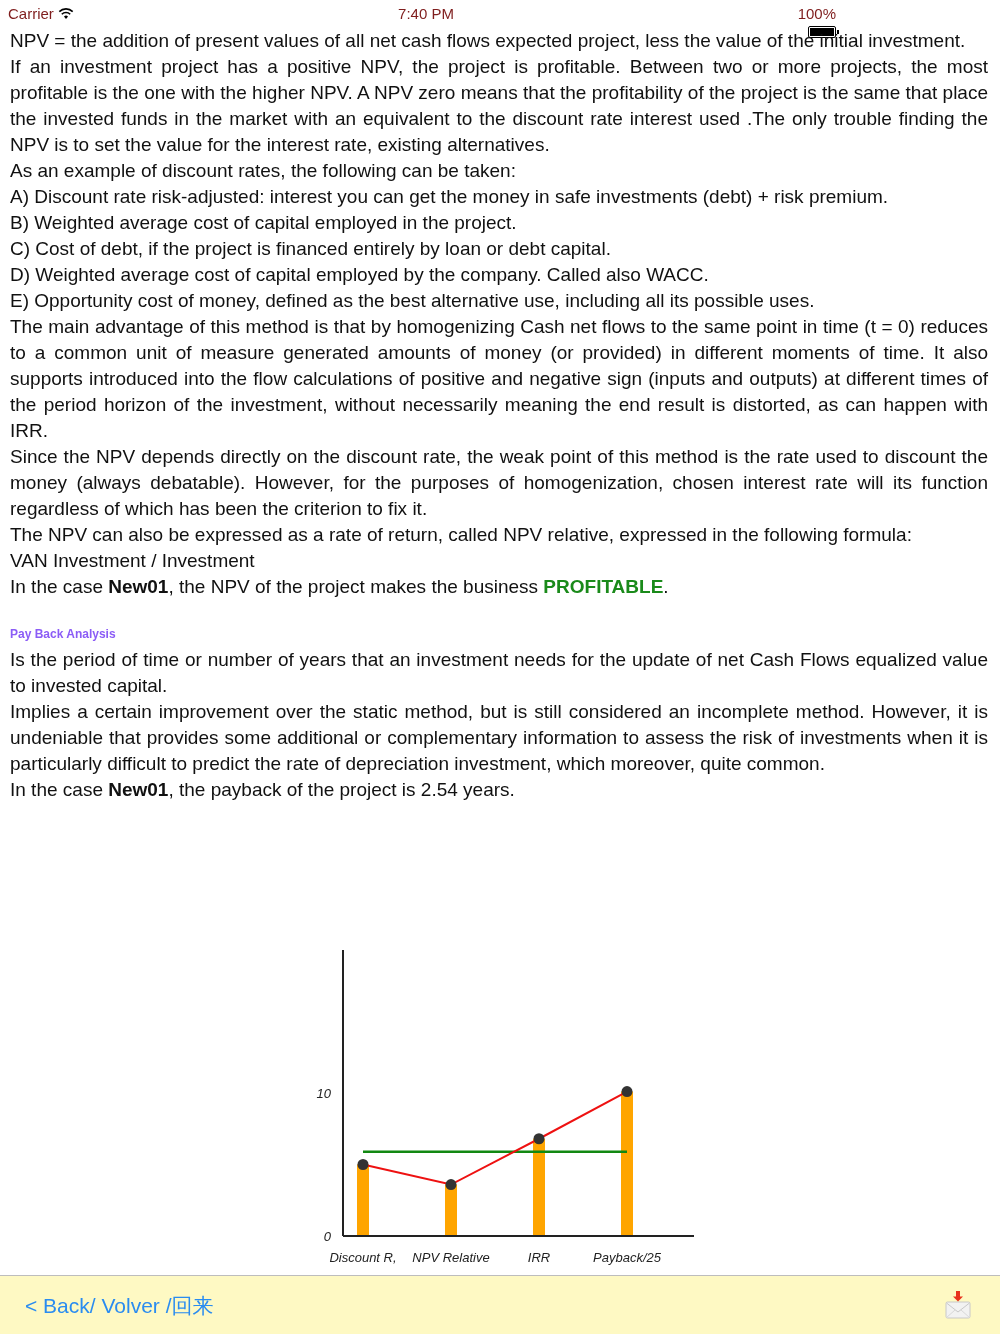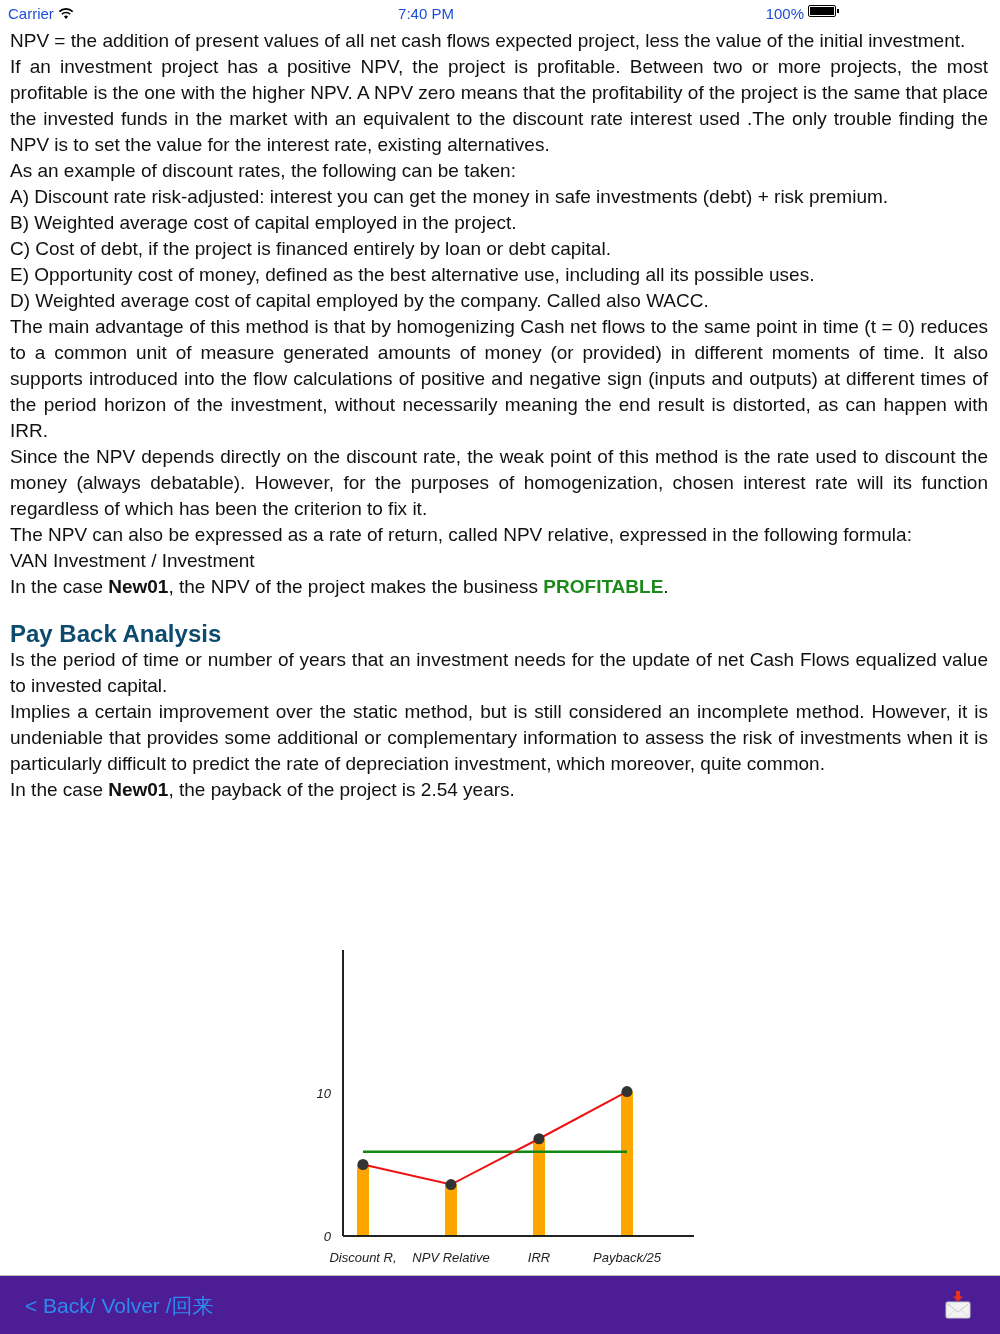--- a/index.html
+++ b/index.html
@@ -2,50 +2,50 @@
 <html><head>
 <meta charset="utf-8">
 <style>
   html, body { margin: 0; padding: 0; }
   body {
     width: 1000px; height: 1334px; overflow: hidden; background: #ffffff;
     font-family: "Liberation Sans", sans-serif; color: #111; position: relative;
   }
   .statusbar {
     position: absolute; top: 0; left: 0; width: 844px; height: 28px;
-    font-size: 15px; color: #1d4ed8;
+    font-size: 15px; color: #7f1d1d;
   }
   .statusbar .carrier { position: absolute; left: 8px; top: 5px; display: flex; align-items: center; gap: 4px; }
   .statusbar .time { position: absolute; left: 0; right: 0; top: 5px; text-align: center; margin-left: 8px; }
-  .statusbar .battery { position: absolute; right: 8px; top: 5px; display: flex; align-items: flex-start; gap: 4px; }
+  .statusbar .battery { position: absolute; right: 8px; top: 5px; display: flex; align-items: flex-end; gap: 4px; flex-direction: column; }
   .wifi { display: inline-block; width: 16px; height: 12px; }
   .batt { display: inline-block; width: 28px; height: 12px; border: 1.5px solid #000; border-radius: 2px; position: relative; box-sizing: border-box; }
   .batt::before { content: ""; position: absolute; left: 1px; top: 1px; right: 1px; bottom: 1px; background: #000; }
   .batt::after { content: ""; position: absolute; right: -4px; top: 3px; width: 2px; height: 4px; background: #000; }
 
   .content {
     position: absolute; top: 28px; left: 10px; width: 978px;
     font-size: 19px; line-height: 26px; text-align: justify;
   }
   .content p { margin: 0; }
   .content b { font-weight: bold; }
   .profitable { color: #1a8a1a; font-weight: bold; }
-  .heading { color: #0c4a6e; font-weight: bold; font-size: 24px; margin: 0; }
+  .heading { color: #8b5cf6; font-weight: bold; font-size: 12px; margin: 0; }
   .h-payback { margin-top: 21px !important; }
   .h-graphic { margin-top: 21px !important; }
 
   .chart {
     position: absolute; left: 0; top: 940px; width: 1000px; height: 330px;
   }
   .chart svg { position: absolute; left: 0; top: 0; }
   .tick { font-family: "Liberation Sans", sans-serif; font-size: 13px; font-style: italic; fill: #222; }
 
   .toolbar {
     position: absolute; left: 0; top: 1275px; width: 1000px; height: 59px;
-    background: #4c1d95; border-top: 1px solid #bdbdbd;
+    background: #fef9c3; border-top: 1px solid #bdbdbd;
   }
   .back-btn {
     position: absolute; left: 25px; top: 16px; font-size: 21px; color: #2a8cf0;
     cursor: pointer;
   }
   .mail-btn { position: absolute; right: 28px; top: 14px; width: 28px; height: 30px; cursor: pointer; }
 </style>
 </head>
 <body>
 
@@ -65,22 +65,22 @@
   </div>
 </div>
 
 <div class="content">
   <p>NPV = the addition of present values of all net cash flows expected project, less the value of the initial investment.</p>
   <p>If an investment project has a positive NPV, the project is profitable. Between two or more projects, the most profitable is the one with the higher NPV. A NPV zero means that the profitability of the project is the same that place the invested funds in the market with an equivalent to the discount rate interest used .The only trouble finding the NPV is to set the value for the interest rate, existing alternatives.</p>
   <p>As an example of discount rates, the following can be taken:</p>
   <p>A) Discount rate risk-adjusted: interest you can get the money in safe investments (debt) + risk premium.</p>
   <p>B) Weighted average cost of capital employed in the project.</p>
   <p>C) Cost of debt, if the project is financed entirely by loan or debt capital.</p>
+  <p>D) Weighted average cost of capital employed by the company. Called also WACC.</p>
   <p>E) Opportunity cost of money, defined as the best alternative use, including all its possible uses.</p>
-  <p>D) Weighted average cost of capital employed by the company. Called also WACC.</p>
   <p>The main advantage of this method is that by homogenizing Cash net flows to the same point in time (t = 0) reduces to a common unit of measure generated amounts of money (or provided) in different moments of time. It also supports introduced into the flow calculations of positive and negative sign (inputs and outputs) at different times of the period horizon of the investment, without necessarily meaning the end result is distorted, as can happen with IRR.</p>
   <p>Since the NPV depends directly on the discount rate, the weak point of this method is the rate used to discount the money (always debatable). However, for the purposes of homogenization, chosen interest rate will its function regardless of which has been the criterion to fix it.</p>
   <p>The NPV can also be expressed as a rate of return, called NPV relative, expressed in the following formula:</p>
   <p>VAN Investment / Investment</p>
   <p><span>In the case </span><b>New01</b><span>, the NPV of the project makes the business </span><span class="profitable">PROFITABLE</span><span>.</span></p>
 
   <p class="heading h-payback">Pay Back Analysis</p>
   <p>Is the period of time or number of years that an investment needs for the update of net Cash Flows equalized value to invested capital.</p>
   <p>Implies a certain improvement over the static method, but is still considered an incomplete method. However, it is undeniable that provides some additional or complementary information to assess the risk of investments when it is particularly difficult to predict the rate of depreciation investment, which moreover, quite common.</p>
   <p><span>In the case </span><b>New01</b><span>, the payback of the project is 2.54 years.</span></p>

